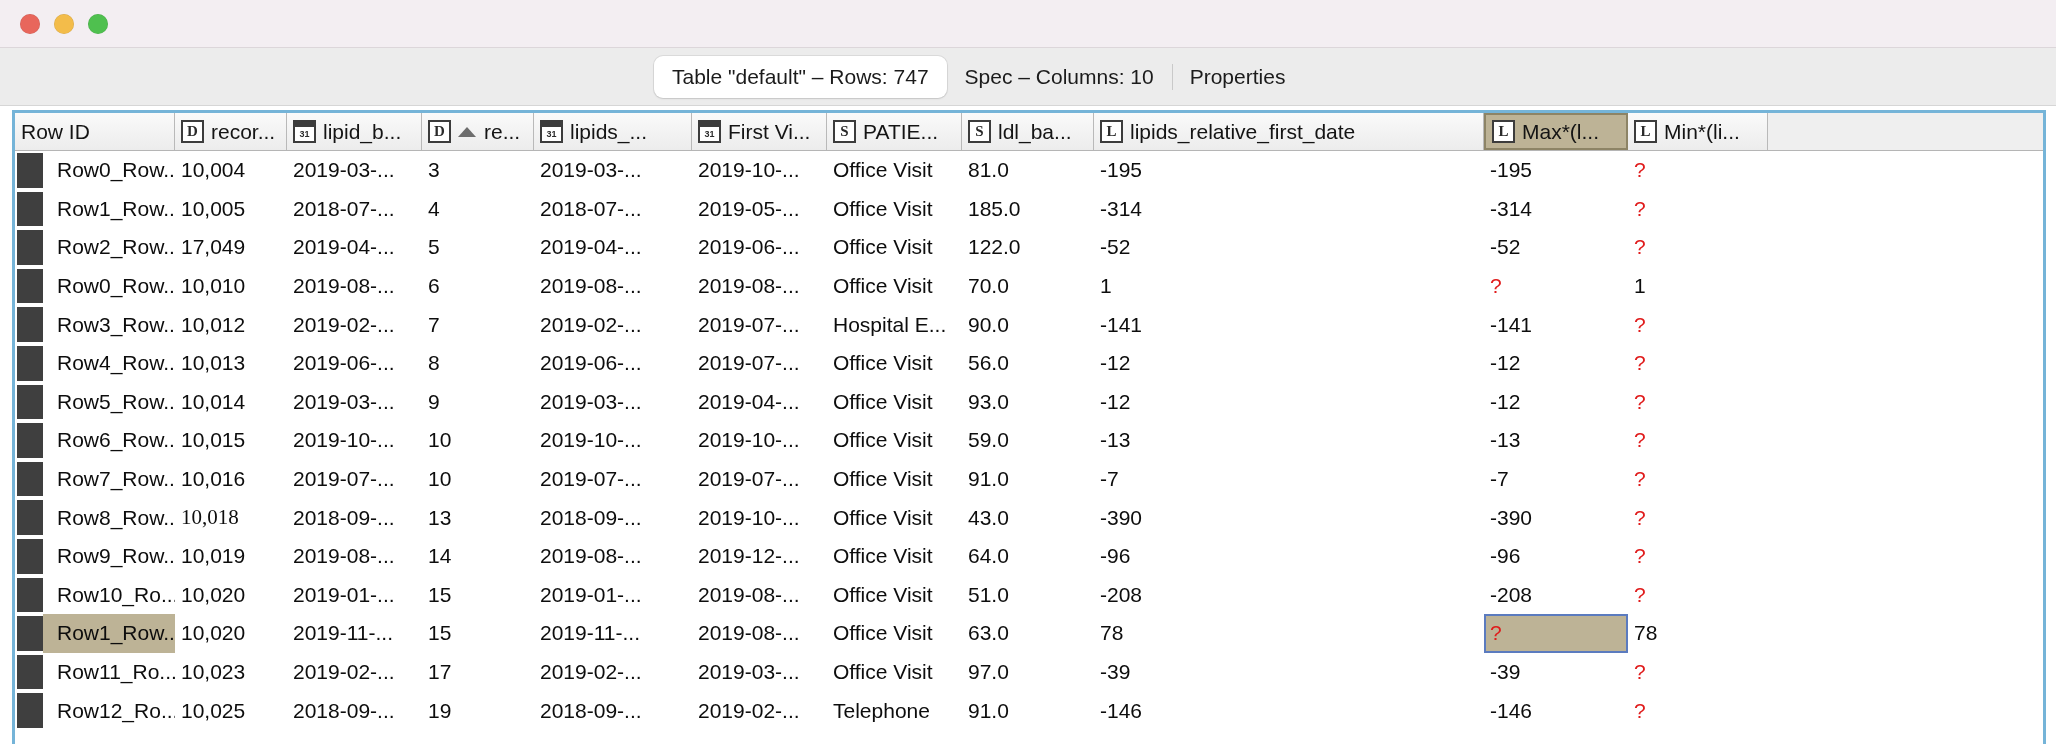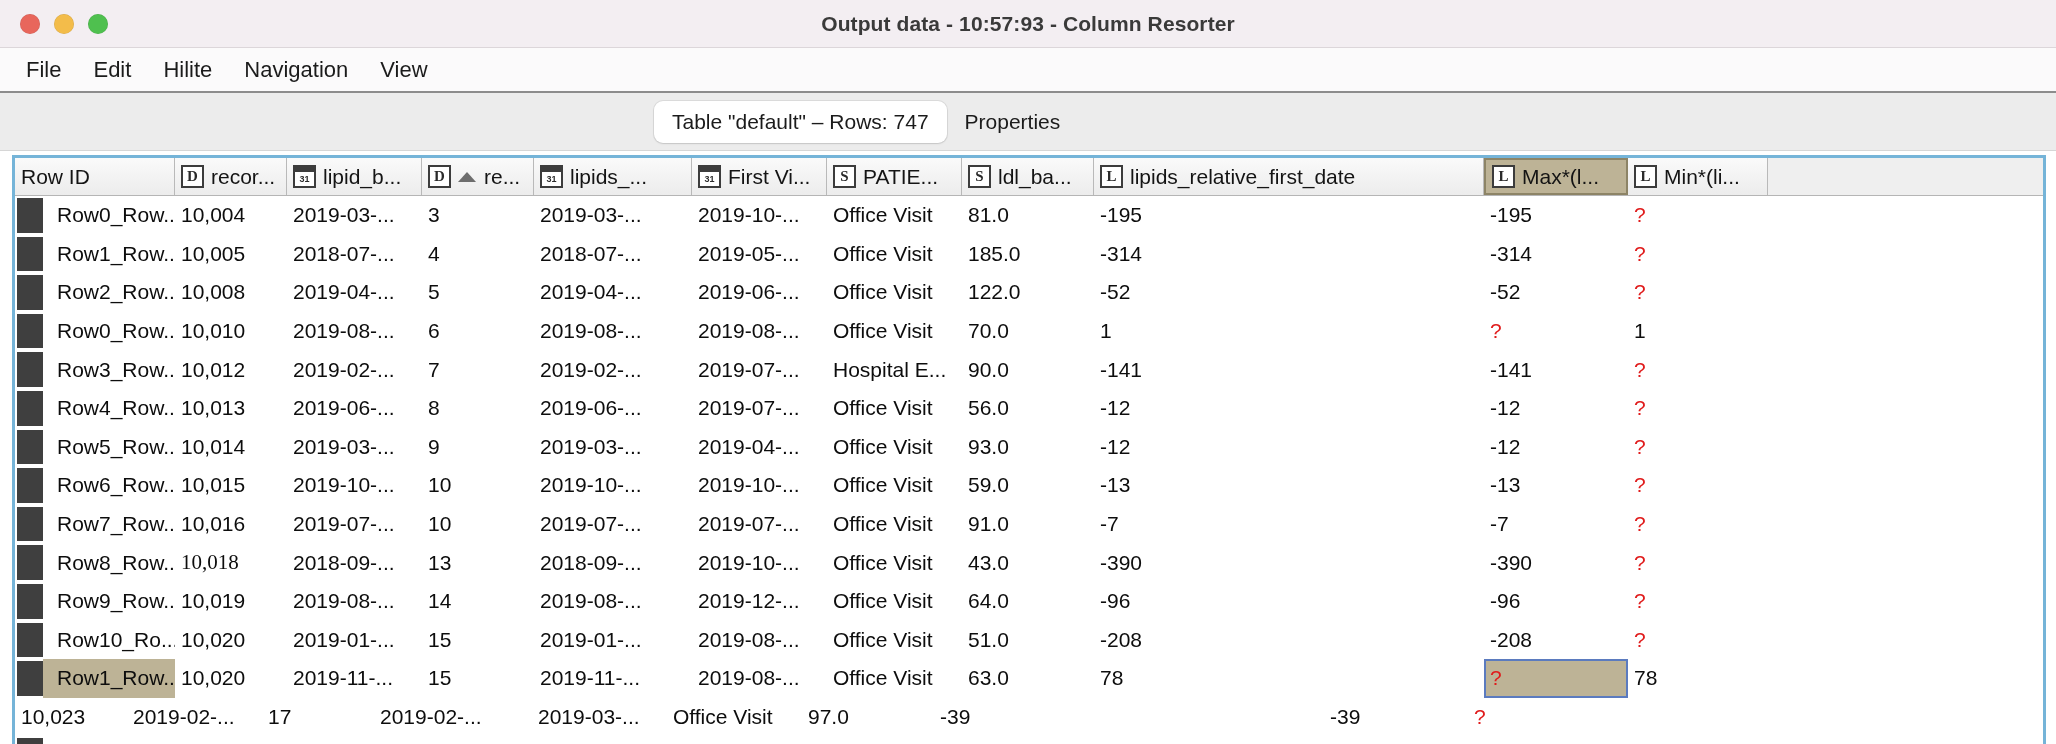--- a/index.html
+++ b/index.html
@@ -176,34 +176,27 @@
 <body>
 
 <div id="window">
 
   <div id="titlebar">
     <div id="traffic">
       <span class="light red"></span>
       <span class="light yellow"></span>
       <span class="light green"></span>
     </div>
-    <div id="title-text">Output data - 10:57:93 - Column Resorter</div>
   </div>
 
-  <div id="menubar">
-    <div class="menu-item">File</div>
-    <div class="menu-item">Edit</div>
-    <div class="menu-item">Hilite</div>
-    <div class="menu-item">Navigation</div>
-    <div class="menu-item">View</div>
-  </div>
 
   <div id="tabstrip">
     <div class="tabs-inner">
       <div class="tab active">Table "default" – Rows: 747</div>
+      <div class="tab">Spec – Columns: 10</div>
       <div class="tab">Properties</div>
     </div>
   </div>
 
   <div id="table-region">
     <div id="table-frame">
       <div id="thead">
           <div class="th rowid" style="width: 160px; flex: 0 0 160px;">
             <span class="th-label">Row ID</span>
           </div>
@@ -280,21 +273,21 @@
             <div class="td" style="width: 132px; flex: 0 0 132px;">185.0</div>
             <div class="td" style="width: 390px; flex: 0 0 390px;">-314</div>
             <div class="td" style="width: 144px; flex: 0 0 144px;">-314</div>
             <div class="td missing" style="width: 140px; flex: 0 0 140px;">?</div>
           </div>
           <div class="tr">
             <div style="width: 160px; flex: 0 0 160px; display: flex;">
               <div class="swatch"></div>
               <div class="rowid-cell" style="flex: 1 1 auto;">Row2_Row...</div>
             </div>
-            <div class="td" style="width: 112px; flex: 0 0 112px;">10,008</div>
+            <div class="td" style="width: 112px; flex: 0 0 112px;">17,049</div>
             <div class="td" style="width: 135px; flex: 0 0 135px;">2019-04-...</div>
             <div class="td" style="width: 112px; flex: 0 0 112px;">5</div>
             <div class="td" style="width: 158px; flex: 0 0 158px;">2019-04-...</div>
             <div class="td" style="width: 135px; flex: 0 0 135px;">2019-06-...</div>
             <div class="td" style="width: 135px; flex: 0 0 135px;">Office Visit</div>
             <div class="td" style="width: 132px; flex: 0 0 132px;">122.0</div>
             <div class="td" style="width: 390px; flex: 0 0 390px;">-52</div>
             <div class="td" style="width: 144px; flex: 0 0 144px;">-52</div>
             <div class="td missing" style="width: 140px; flex: 0 0 140px;">?</div>
           </div>
@@ -452,20 +445,24 @@
             <div class="td" style="width: 112px; flex: 0 0 112px;">15</div>
             <div class="td" style="width: 158px; flex: 0 0 158px;">2019-11-...</div>
             <div class="td" style="width: 135px; flex: 0 0 135px;">2019-08-...</div>
             <div class="td" style="width: 135px; flex: 0 0 135px;">Office Visit</div>
             <div class="td" style="width: 132px; flex: 0 0 132px;">63.0</div>
             <div class="td" style="width: 390px; flex: 0 0 390px;">78</div>
             <div class="td missing cell-selected" style="width: 144px; flex: 0 0 144px;">?</div>
             <div class="td" style="width: 140px; flex: 0 0 140px;">78</div>
           </div>
           <div class="tr">
+            <div style="width: 160px; flex: 0 0 160px; display: flex;">
+              <div class="swatch"></div>
+              <div class="rowid-cell" style="flex: 1 1 auto;">Row11_Ro...</div>
+            </div>
             <div class="td" style="width: 112px; flex: 0 0 112px;">10,023</div>
             <div class="td" style="width: 135px; flex: 0 0 135px;">2019-02-...</div>
             <div class="td" style="width: 112px; flex: 0 0 112px;">17</div>
             <div class="td" style="width: 158px; flex: 0 0 158px;">2019-02-...</div>
             <div class="td" style="width: 135px; flex: 0 0 135px;">2019-03-...</div>
             <div class="td" style="width: 135px; flex: 0 0 135px;">Office Visit</div>
             <div class="td" style="width: 132px; flex: 0 0 132px;">97.0</div>
             <div class="td" style="width: 390px; flex: 0 0 390px;">-39</div>
             <div class="td" style="width: 144px; flex: 0 0 144px;">-39</div>
             <div class="td missing" style="width: 140px; flex: 0 0 140px;">?</div>

